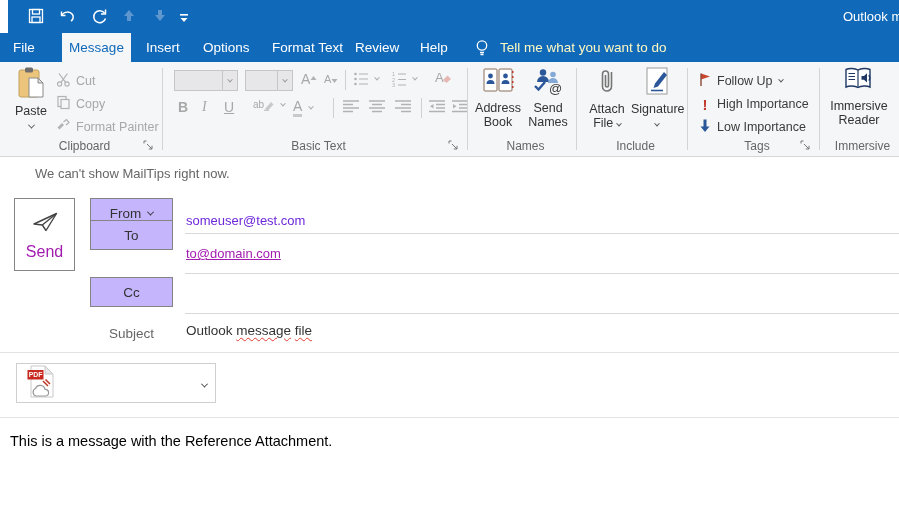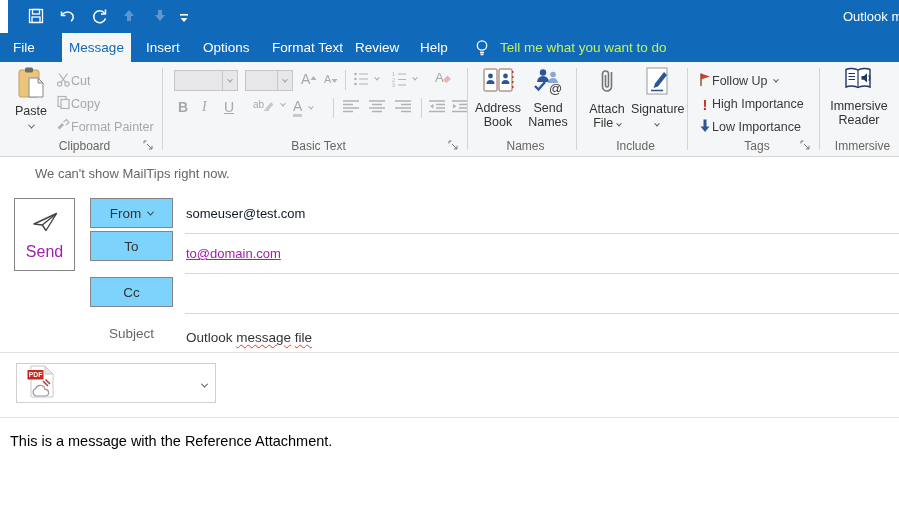--- a/index.html
+++ b/index.html
@@ -9,51 +9,51 @@
   
   .titlebar { position:relative; height:33px; background:#1169b9;margin-left:8px; }
   .qat-btn { position:absolute; top:8px; width:18px; height:18px; cursor:default; }
   .window-title { position:absolute; left:835px; top:0; line-height:33px; color:#fff; font-size:13px; white-space:nowrap; }
 
   
   .tabrow { position:relative; height:29px; background:#1169b9; }
   .tab { position:absolute; top:0; height:29px; line-height:29px; color:#fff; font-size:13.5px; cursor:default; }
   .tab.active { background:#f5f6f7; color:#1169b9; text-align:center; }
   .tellme-bulb { position:absolute; left:474px; top:6px; }
-  .tellme-label { position:absolute; left:500px; top:0; line-height:29px; color:#bef264; font-size:13.5px; }
+  .tellme-label { position:absolute; left:500px; top:0; line-height:29px; color:#fef9c3; font-size:13.5px; }
 
   
   .ribbon { position:relative; height:95px; background:#f5f6f7; border-bottom:1px solid #d6d6d6; font-size:12.5px; color:#3b3b3b; }
   .rgroup { position:absolute; top:0; height:94px; }
   .rgroup .gdiv { position:absolute; right:0; top:6px; height:82px; width:1px; background:#d4d4d4; }
   .glabel { position:absolute; bottom:3px; left:6px; right:0; text-align:center; font-size:12px; color:#666; }
   .launcher { position:absolute; bottom:4px; width:12px; height:12px; }
   .bigbtn { position:absolute; top:4px; text-align:center; color:#333; cursor:default; }
   .bigbtn .blabel { font-size:12.5px; line-height:14px; margin-top:2px; }
   .smallrow { position:absolute; height:20px; display:flex; align-items:center; white-space:nowrap; cursor:default; }
-  .smallrow .slabel { }
+  .smallrow .slabel { margin-left:5px; }
   .disabled { color:#a8a8a8; }
   .chev { display:inline-block; width:5px; height:5px; border-right:1.4px solid currentColor; border-bottom:1.4px solid currentColor; transform:rotate(45deg) translate(-1px,-1px); }
   .chev.sm { width:4px; height:4px; }
   .combo { position:absolute; height:21px; background:#e7e7e9; border:1px solid #c6c6c8; display:flex; }
   .combo .arrowbox { margin-left:auto; width:15px; border-left:1px solid #c6c6c8; display:flex; align-items:center; justify-content:center; color:#9a9a9a; }
   .vsep { position:absolute; width:1px; height:20px; background:#d0d0d0; }
   .txticon { font-size:13px; color:#a8a8a8; display:flex; align-items:center; cursor:default; position:absolute; }
 
   
   .mail { position:relative; height:358px; background:#fff; font-size:13px; }
   .mailtips { position:absolute; left:35px; top:9px; color:#666; font-size:13px; }
   .send-btn { position:absolute; left:14px; top:41px; width:61px; height:73px; border:1px solid #848484; background:#fff; display:flex; flex-direction:column; align-items:center; justify-content:center; gap:6px; cursor:pointer; }
   .send-btn .slbl { font-size:16px; color:#a21caf; }
-  .fieldbtn { position:absolute; left:90px; width:83px; height:30px; border:1px solid #848484; background:#7dd3fc; display:flex; align-items:center; justify-content:center; gap:7px; font-size:13.5px; color:#333; cursor:pointer; }
+  .fieldbtn { position:absolute; left:90px; width:83px; height:30px; border:1px solid #848484; background:#c4b5fd; display:flex; align-items:center; justify-content:center; gap:7px; font-size:13.5px; color:#333; cursor:pointer; }
   .fieldval { position:absolute; left:186px; font-size:13px; }
   .fline { position:absolute; left:185px; right:0; height:1px; background:#d9d9d9; }
   .hsep { position:absolute; left:0; right:0; height:1px; background:#e3e3e3; }
   .subject-label { position:absolute; left:90px; width:83px; top:169px; text-align:center; color:#666; font-size:13.5px; }
-  .subject-value { position:absolute; left:186px; top:173px; color:#333; font-size:13.5px; }
+  .subject-value { position:absolute; left:186px; top:166px; color:#333; font-size:13.5px; }
   .sq { text-decoration:underline; text-decoration-style:wavy; text-decoration-color:#e03c31; text-decoration-thickness:1px; text-underline-offset:2px; }
   .attach-card { position:absolute; left:16px; top:206px; width:200px; height:40px; border:1px solid #cfcfcf; background:#fff; display:flex; align-items:center; padding:0 8px 0 10px; gap:9px; cursor:pointer; }
   .attach-text { line-height:15px; }
   .attach-name { color:#2567af; font-size:13px; }
   .attach-src { color:#666; font-size:12.5px; }
   .attach-chev { margin-left:auto; color:#444; }
   .body-text { position:absolute; left:10px; top:276px; color:#000; font-size:14.5px; }
 </style>
 </head>
 <body>
@@ -393,24 +393,24 @@
             <path d="M12.3 16 L26.5 4.5"></path>
           </svg>
       </span>
       <span class="slbl">Send</span>
     </div>
 
     <div class="fieldbtn" style="top:41px">
       <span>From</span>
       <span class="chev" style="color:#333"></span>
     </div>
-    <div class="fieldval" style="top:49px;color:#0f172a">someuser@test.com</div>
+    <div class="fieldval" style="top:56px;color:#6d28d9">someuser@test.com</div>
     <div class="fline" style="top:76px"></div>
 
-    <div class="fieldbtn" style="top:74px">
+    <div class="fieldbtn" style="top:63px">
       <span>To</span>
     </div>
     <div class="fieldval" style="top:89px;color:#a21caf;text-decoration:underline">to@domain.com</div>
     <div class="fline" style="top:116px"></div>
 
     <div class="fieldbtn" style="top:120px">
       <span>Cc</span>
     </div>
     <div class="fline" style="top:156px"></div>
 

